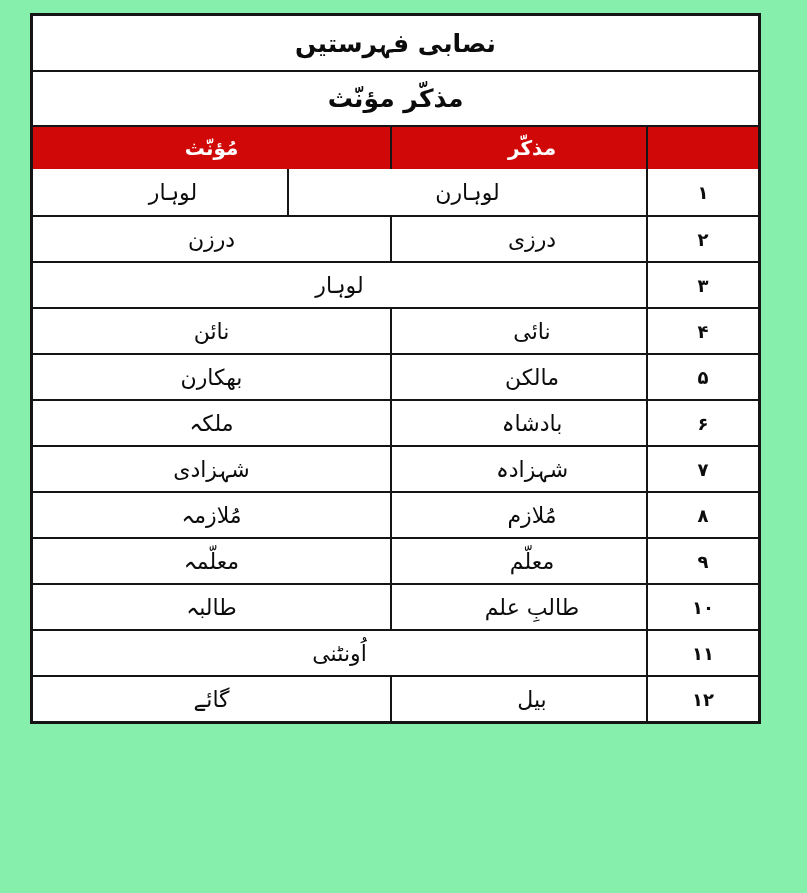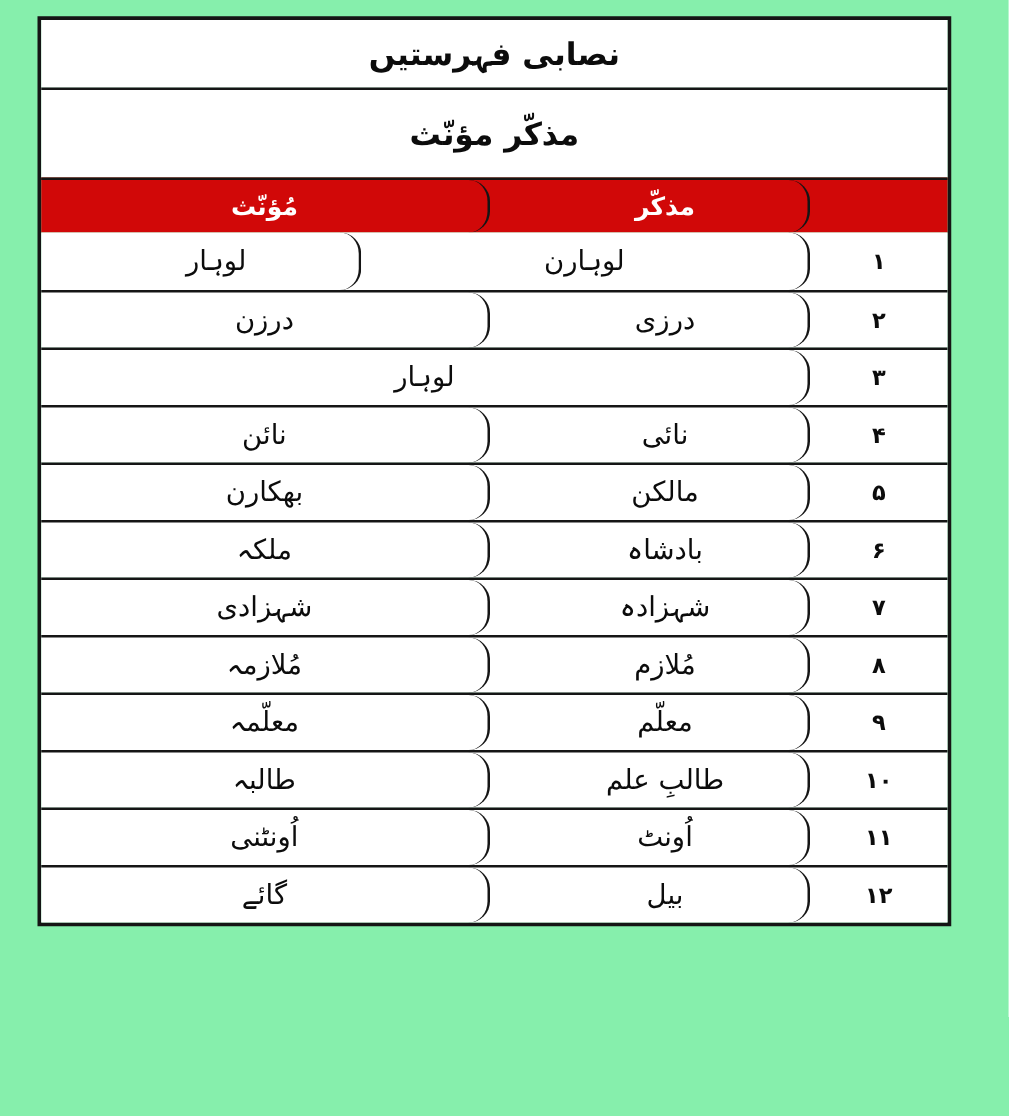--- a/index.html
+++ b/index.html
@@ -32,31 +32,30 @@
     background: #ffffff;
   }
   .trow + .trow {
     border-top: 2px solid #151515;
   }
   .full-row {
     justify-content: center;
     text-align: center;
   }
   .title-row   { height: 54px; }
-  .subtitle-row{ height: 72px; }
+  .subtitle-row{ height: 55px; }
   .header-row  { height: 44px; color: #ffffff; font-weight: bold; }
   .data-row    { height: 46px; }
   .cell {
     box-sizing: border-box;
     height: 100%;
     display: flex;
     align-items: center;
     justify-content: center;
     text-align: center;
-    border-radius: 17px;
   }
   .cell + .cell {
     border-inline-start: 2px solid #151515;
   }
   .serial-cell   { width: 110px; flex: 0 0 110px; font-size: 18px; font-weight: bold; }
   .masculine-cell{ width: 256px; flex: 0 0 256px; padding-left: 26px; }
   .feminine-cell { flex: 1 1 auto; }
   .title-text {
     font-size: 25px;
     font-weight: bold;
@@ -217,23 +216,20 @@
     </div>
     <div class="cell feminine-cell">
       <span class="word">طالبہ</span>
     </div>
   </div>
 
   <div class="trow data-row">
     <div class="cell serial-cell">
       <span class="serial-num">۱۱</span>
     </div>
-    <div class="cell masculine-cell">
-      <span class="word">اُونٹ</span>
-    </div>
     <div class="cell feminine-cell">
       <span class="word">اُونٹنی</span>
     </div>
   </div>
 
   <div class="trow data-row">
     <div class="cell serial-cell">
       <span class="serial-num">۱۲</span>
     </div>
     <div class="cell masculine-cell">

